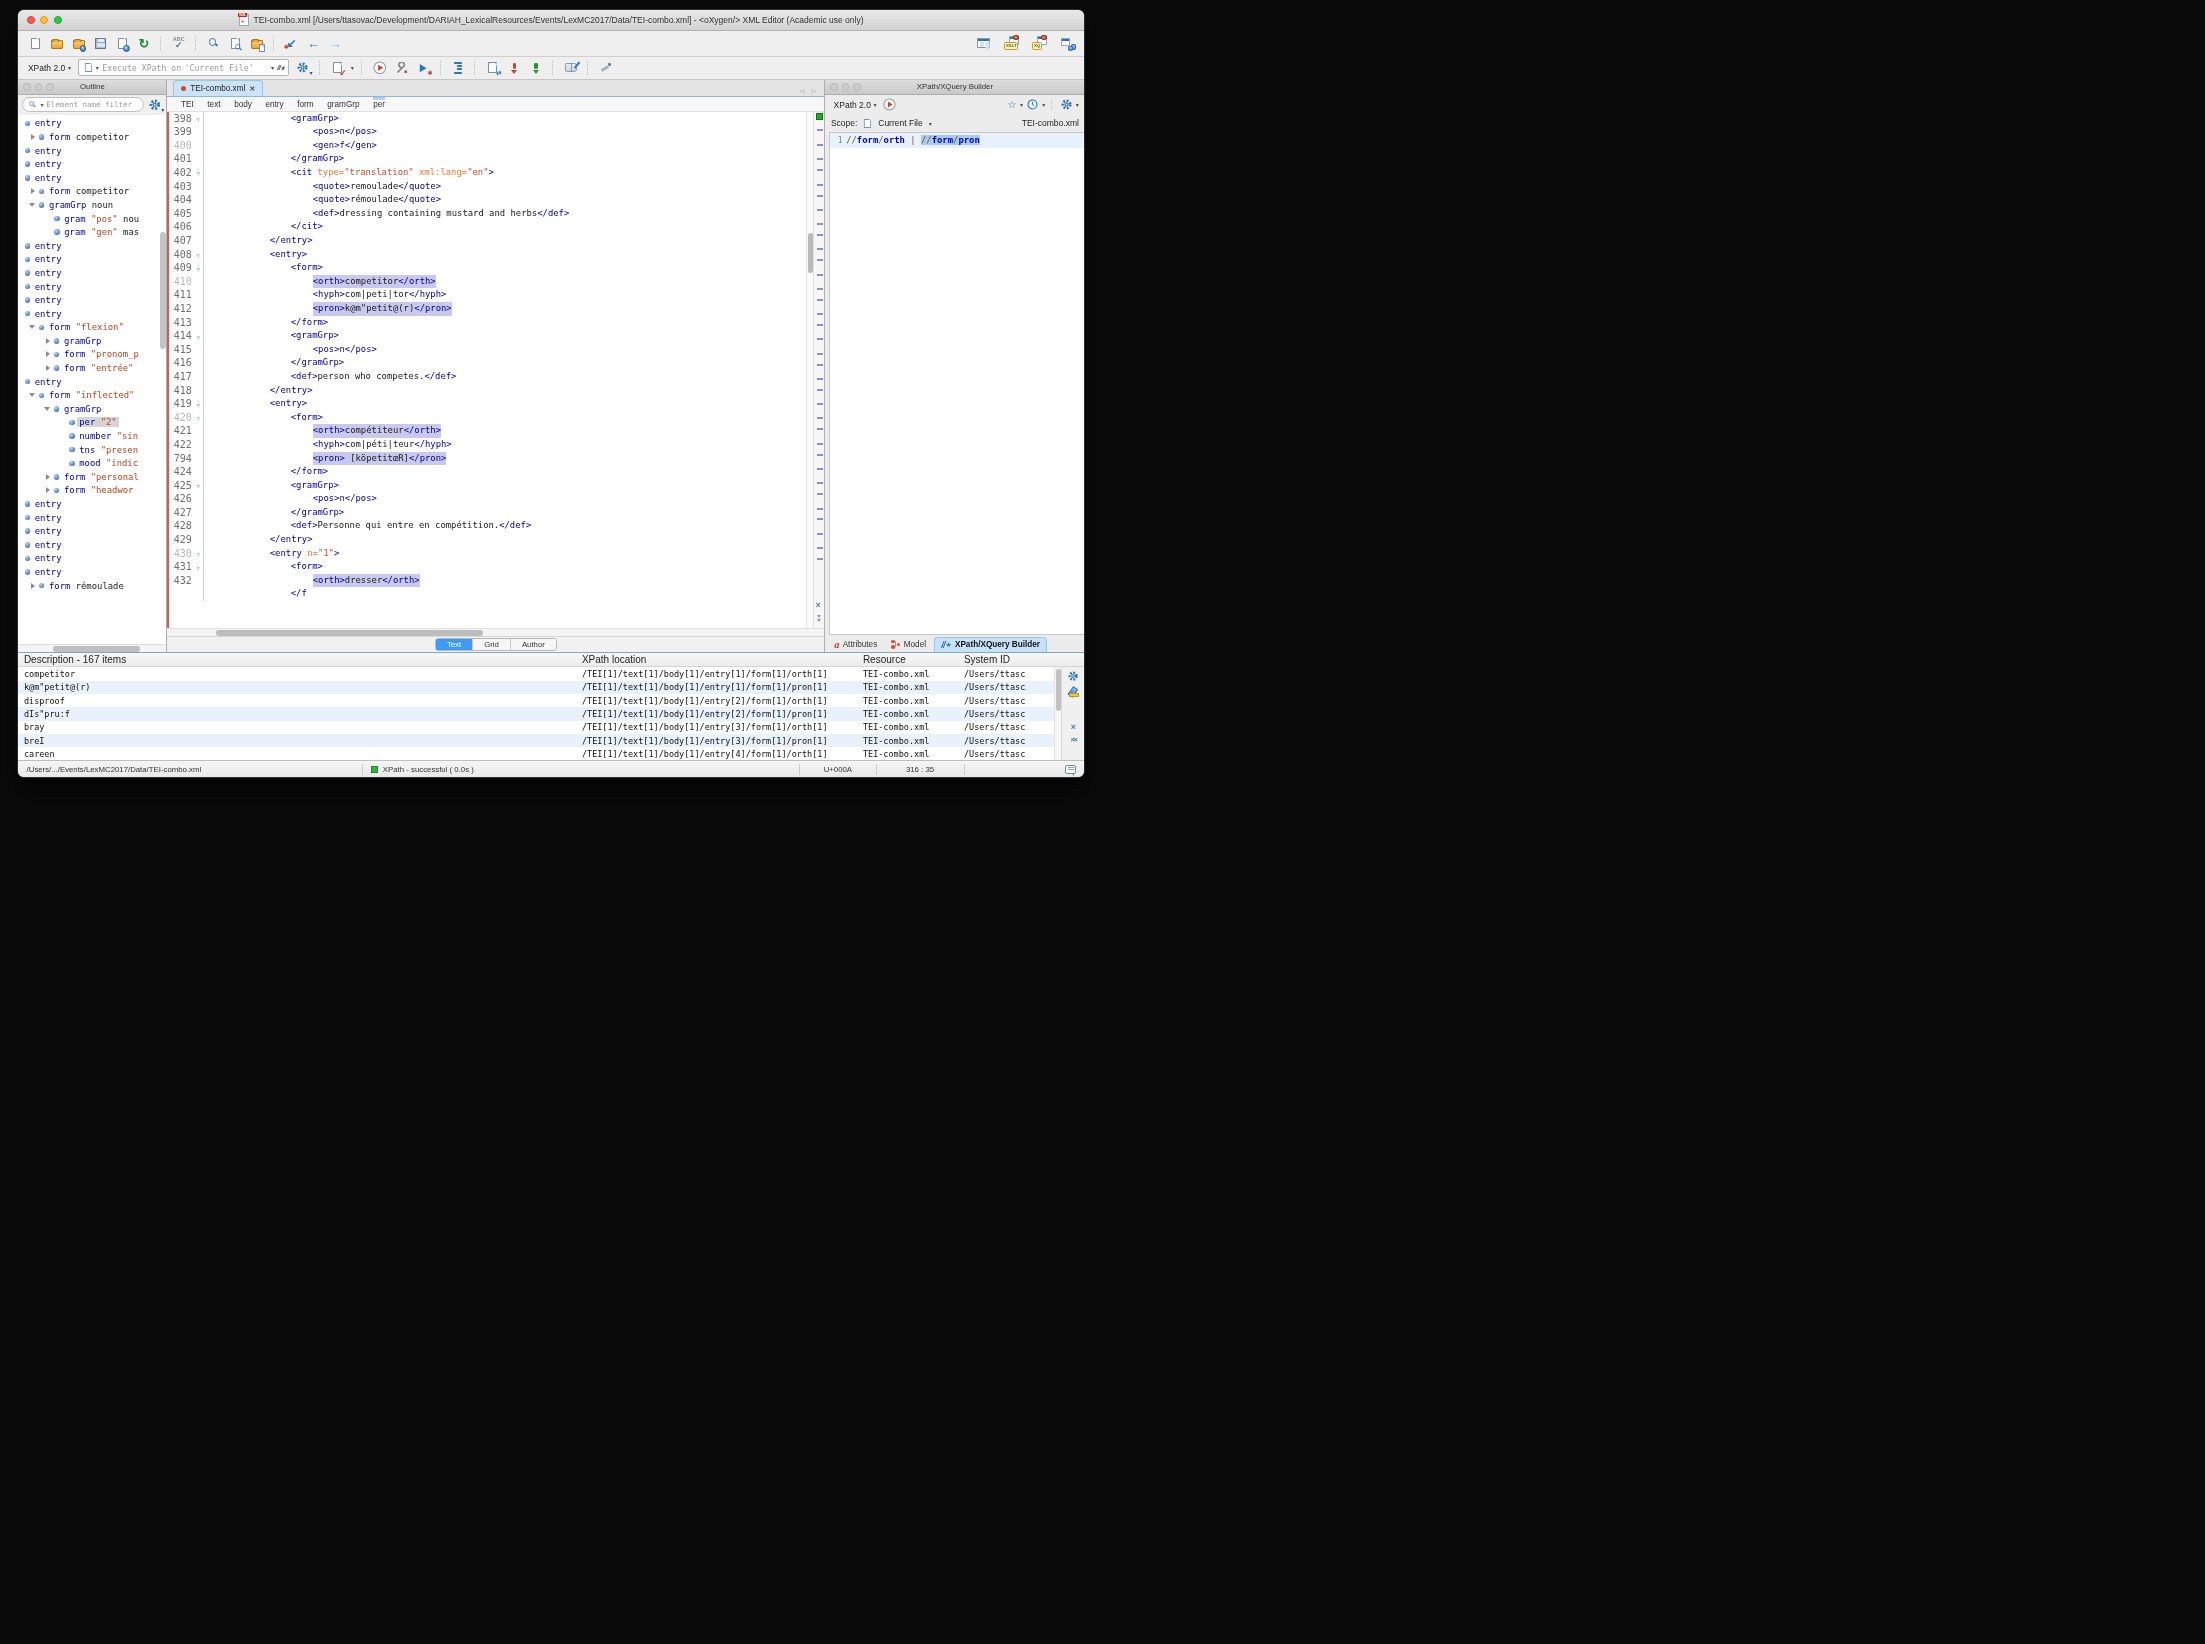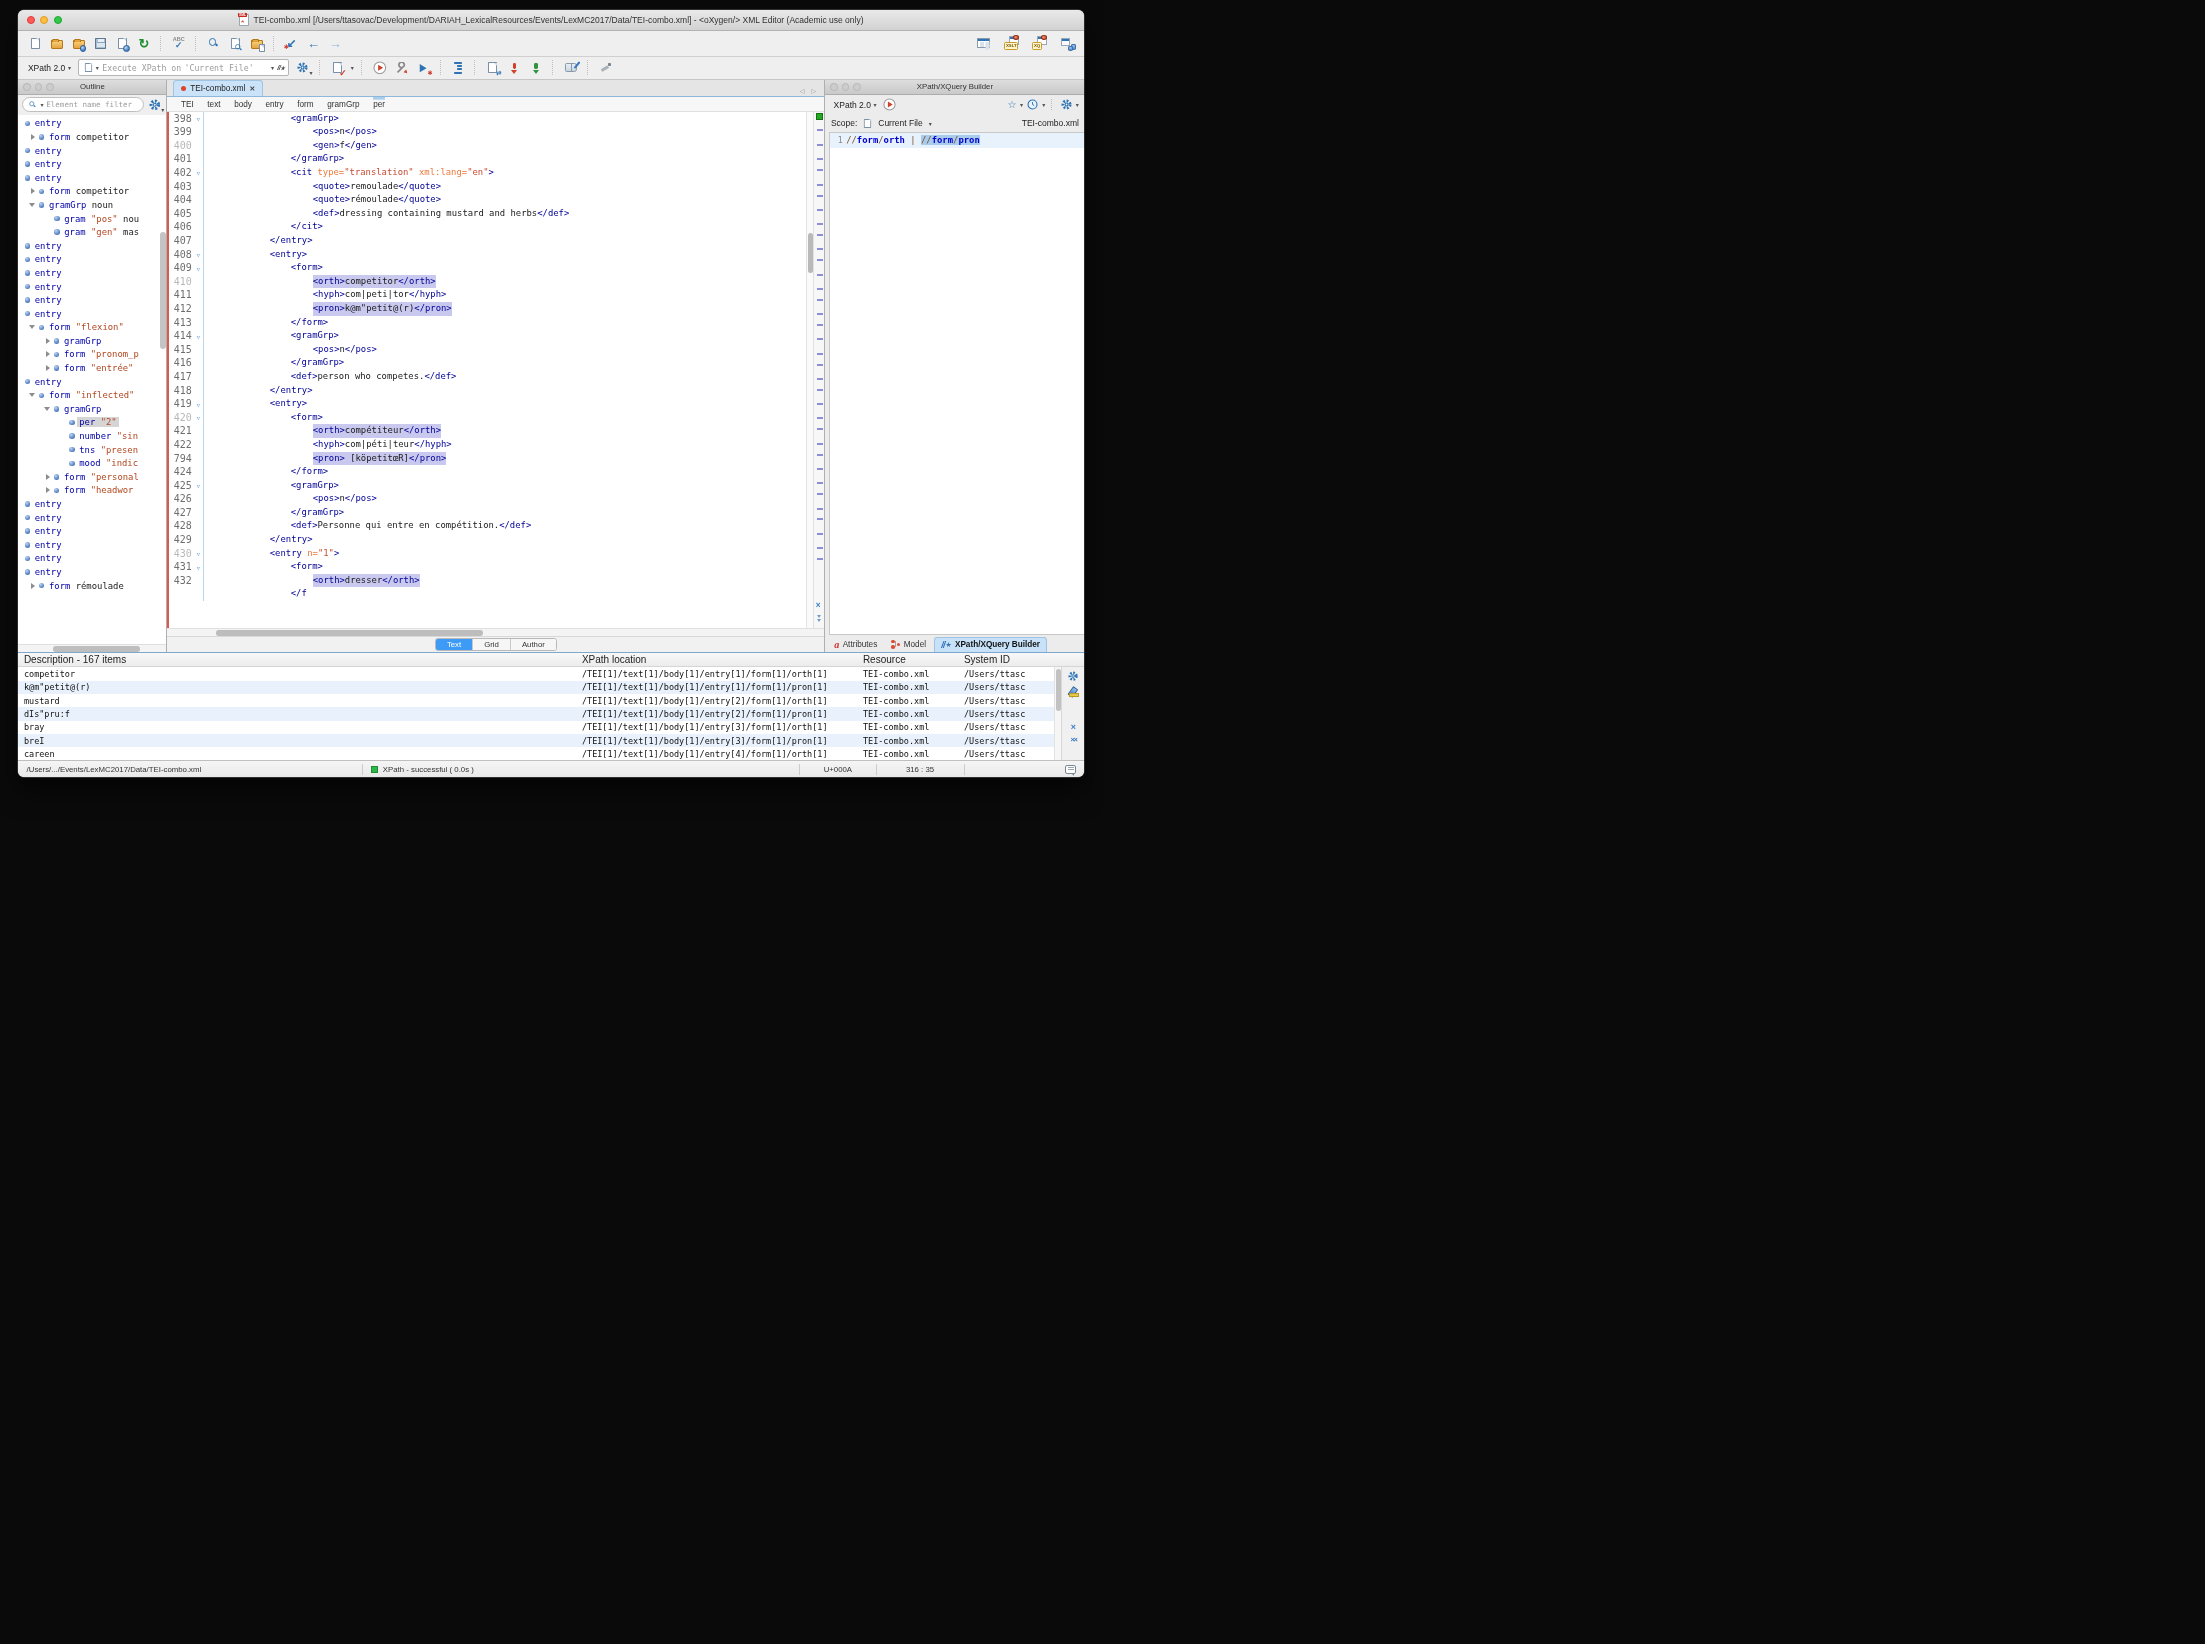--- a/index.html
+++ b/index.html
@@ -790,21 +790,21 @@
             <span class="rc rc3">TEI-combo.xml</span>
             <span class="rc rc4">/Users/ttasc</span>
           </div>
           <div class="rrow alt">
             <span class="rc rc1">k@m"petit@(r)</span>
             <span class="rc rc2">/TEI[1]/text[1]/body[1]/entry[1]/form[1]/pron[1]</span>
             <span class="rc rc3">TEI-combo.xml</span>
             <span class="rc rc4">/Users/ttasc</span>
           </div>
           <div class="rrow">
-            <span class="rc rc1">mustard</span>
+            <span class="rc rc1">disproof</span>
             <span class="rc rc2">/TEI[1]/text[1]/body[1]/entry[2]/form[1]/orth[1]</span>
             <span class="rc rc3">TEI-combo.xml</span>
             <span class="rc rc4">/Users/ttasc</span>
           </div>
           <div class="rrow alt">
             <span class="rc rc1">dIs"pru:f</span>
             <span class="rc rc2">/TEI[1]/text[1]/body[1]/entry[2]/form[1]/pron[1]</span>
             <span class="rc rc3">TEI-combo.xml</span>
             <span class="rc rc4">/Users/ttasc</span>
           </div>

